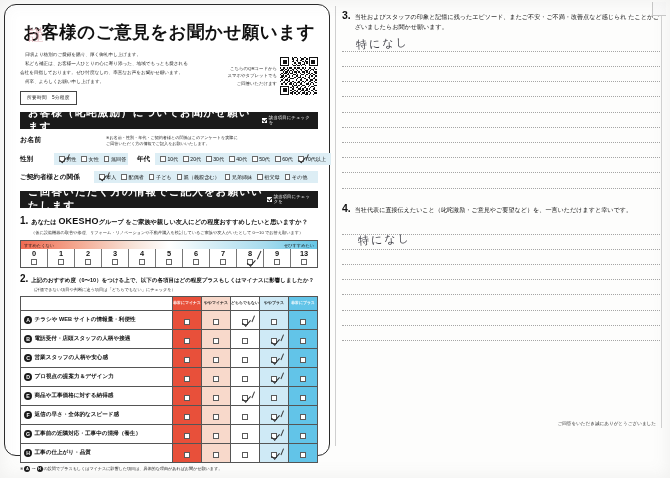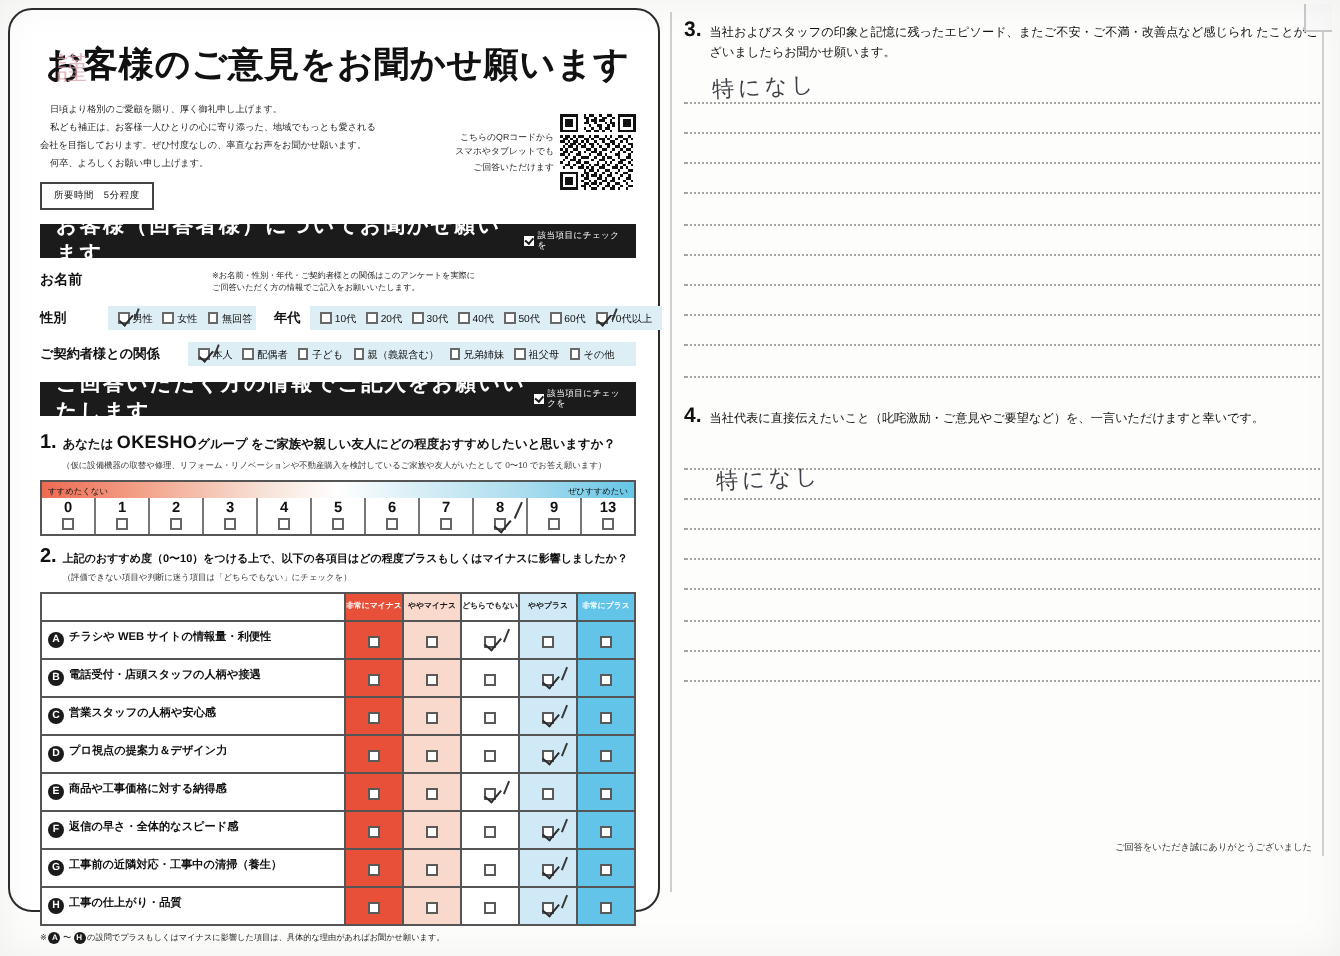--- a/index.html
+++ b/index.html
@@ -452,21 +452,21 @@
                   <rect x="19" y="28" width="2" height="1"></rect>
                 <rect x="22" y="28" width="1" height="1"></rect>
                   <rect x="25" y="28" width="1" height="1"></rect>
               </g>
             </svg>
           </div>
         </div>
       </div>
 
       <div class="sec-bar">
-        <span class="sec-title">お客様（回答者様）についてお聞かせ願います</span>
+        <span class="sec-title">お客様（叱咤激励）についてお聞かせ願います</span>
         <span class="sec-note">
           <span class="chk-mini"></span>
           <span>該当項目にチェックを</span>
         </span>
       </div>
 
       <div class="name-row">
         <div class="name-label">お名前</div>
         <div class="name-note">
           <div>※お名前・性別・年代・ご契約者様との関係はこのアンケートを実際に</div>

